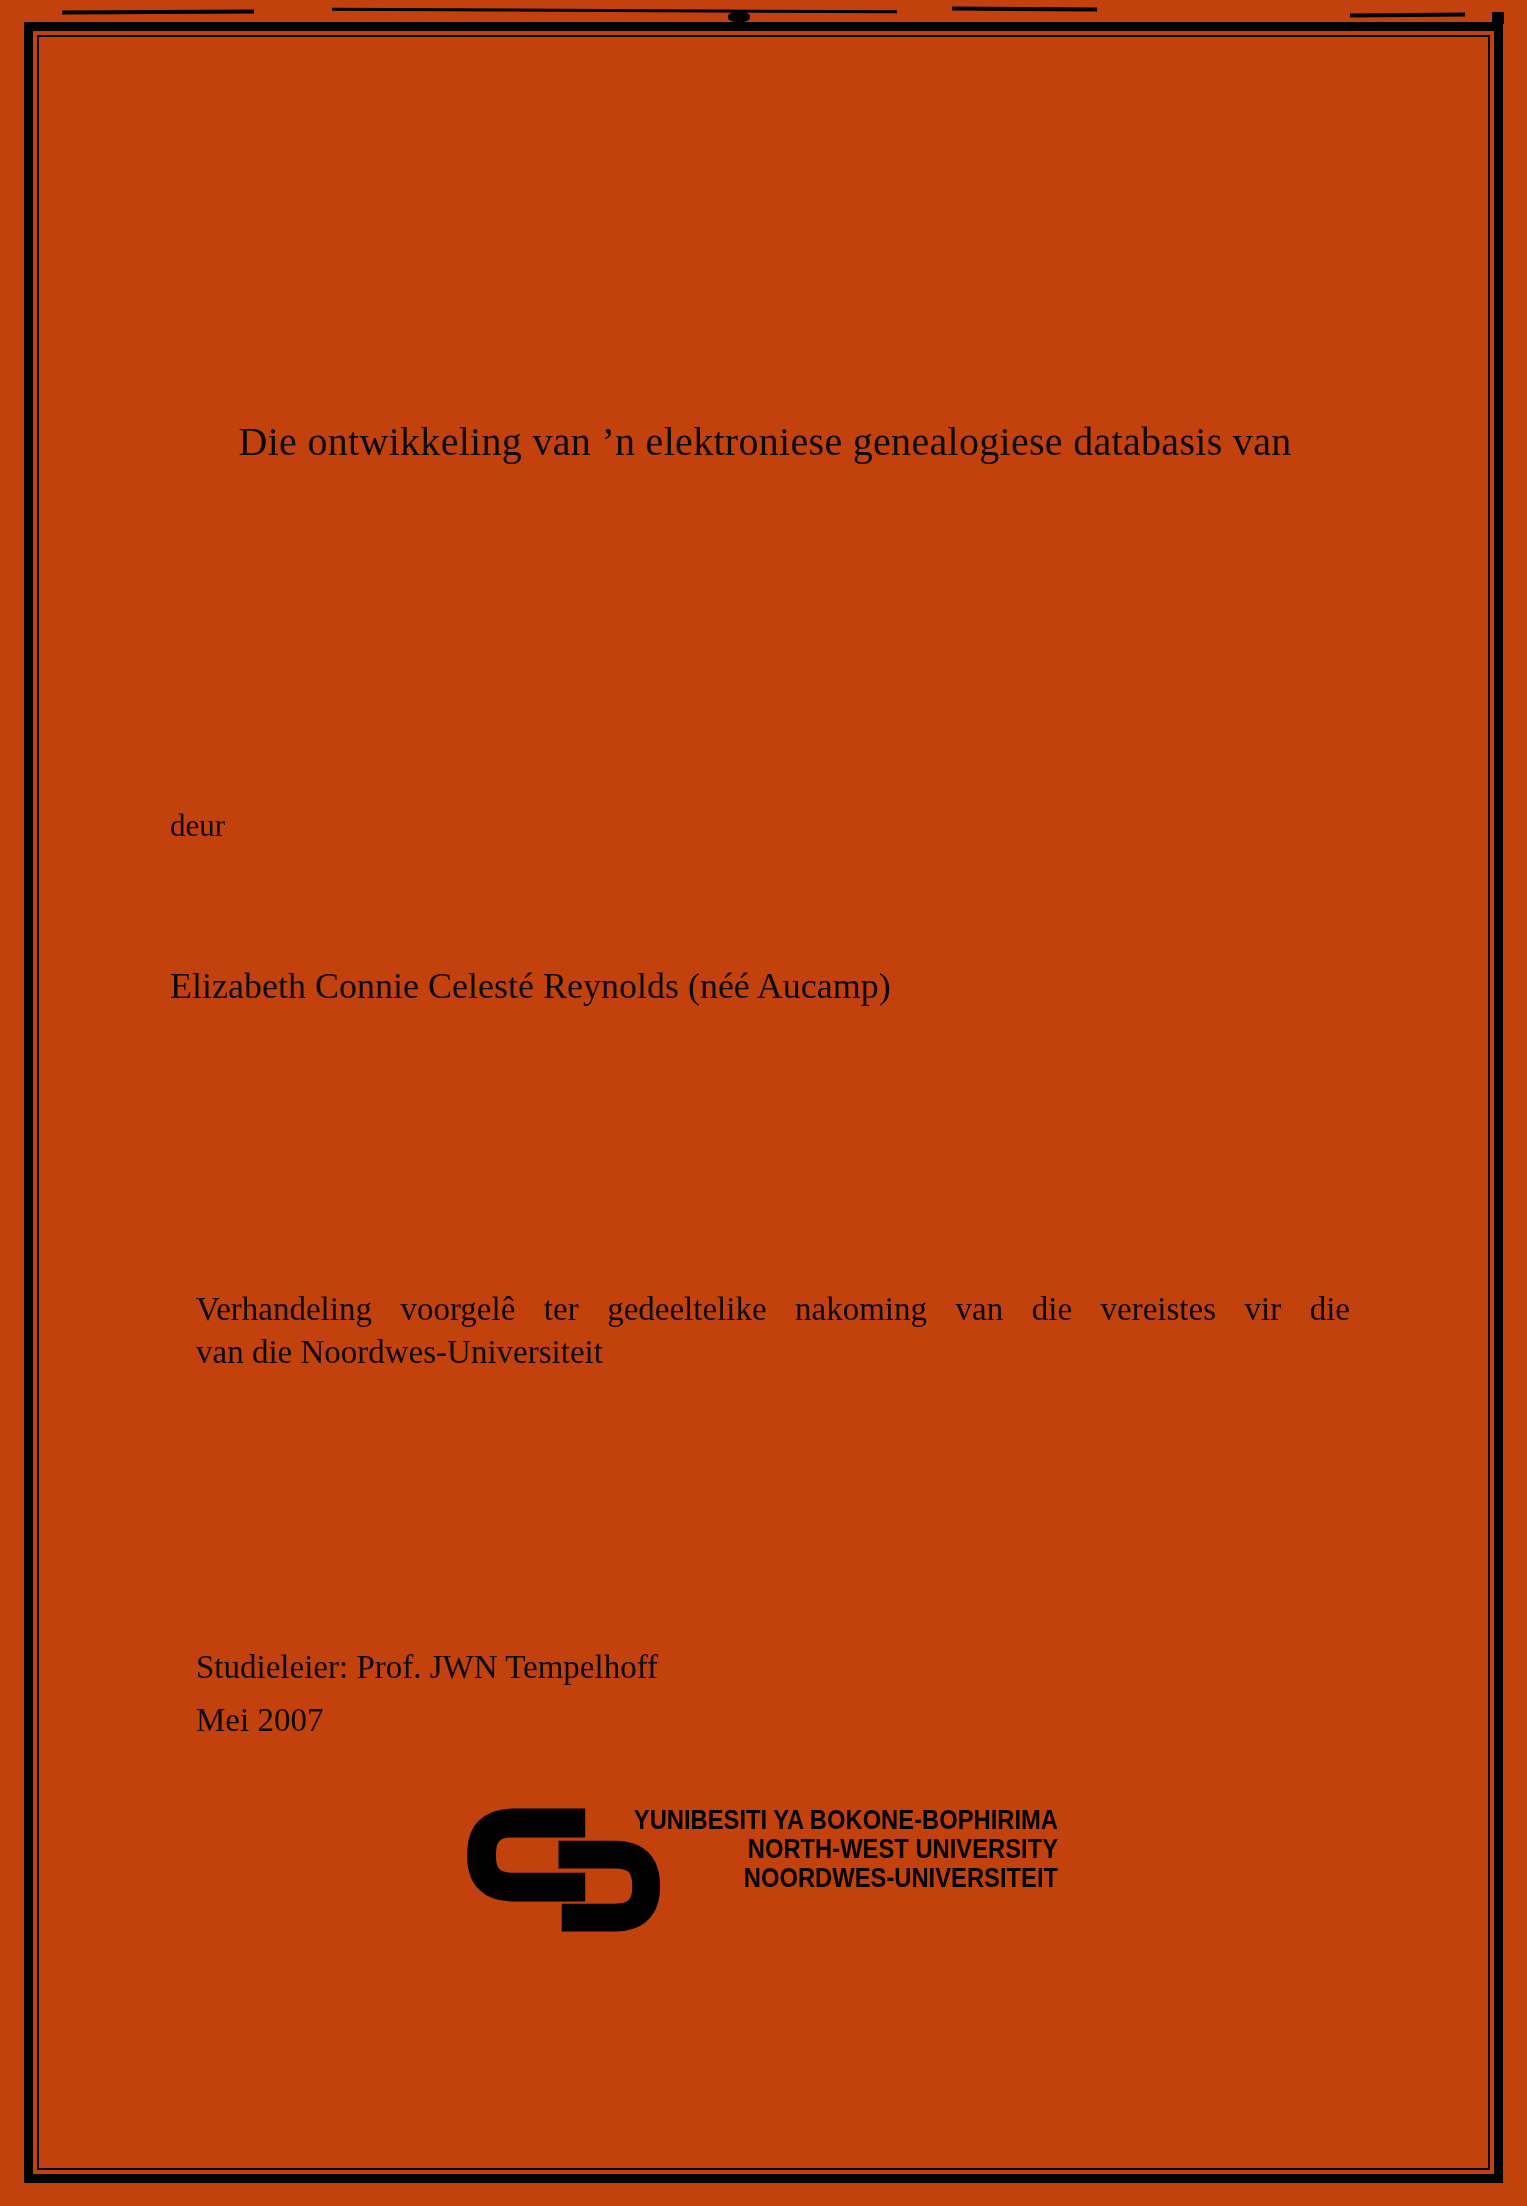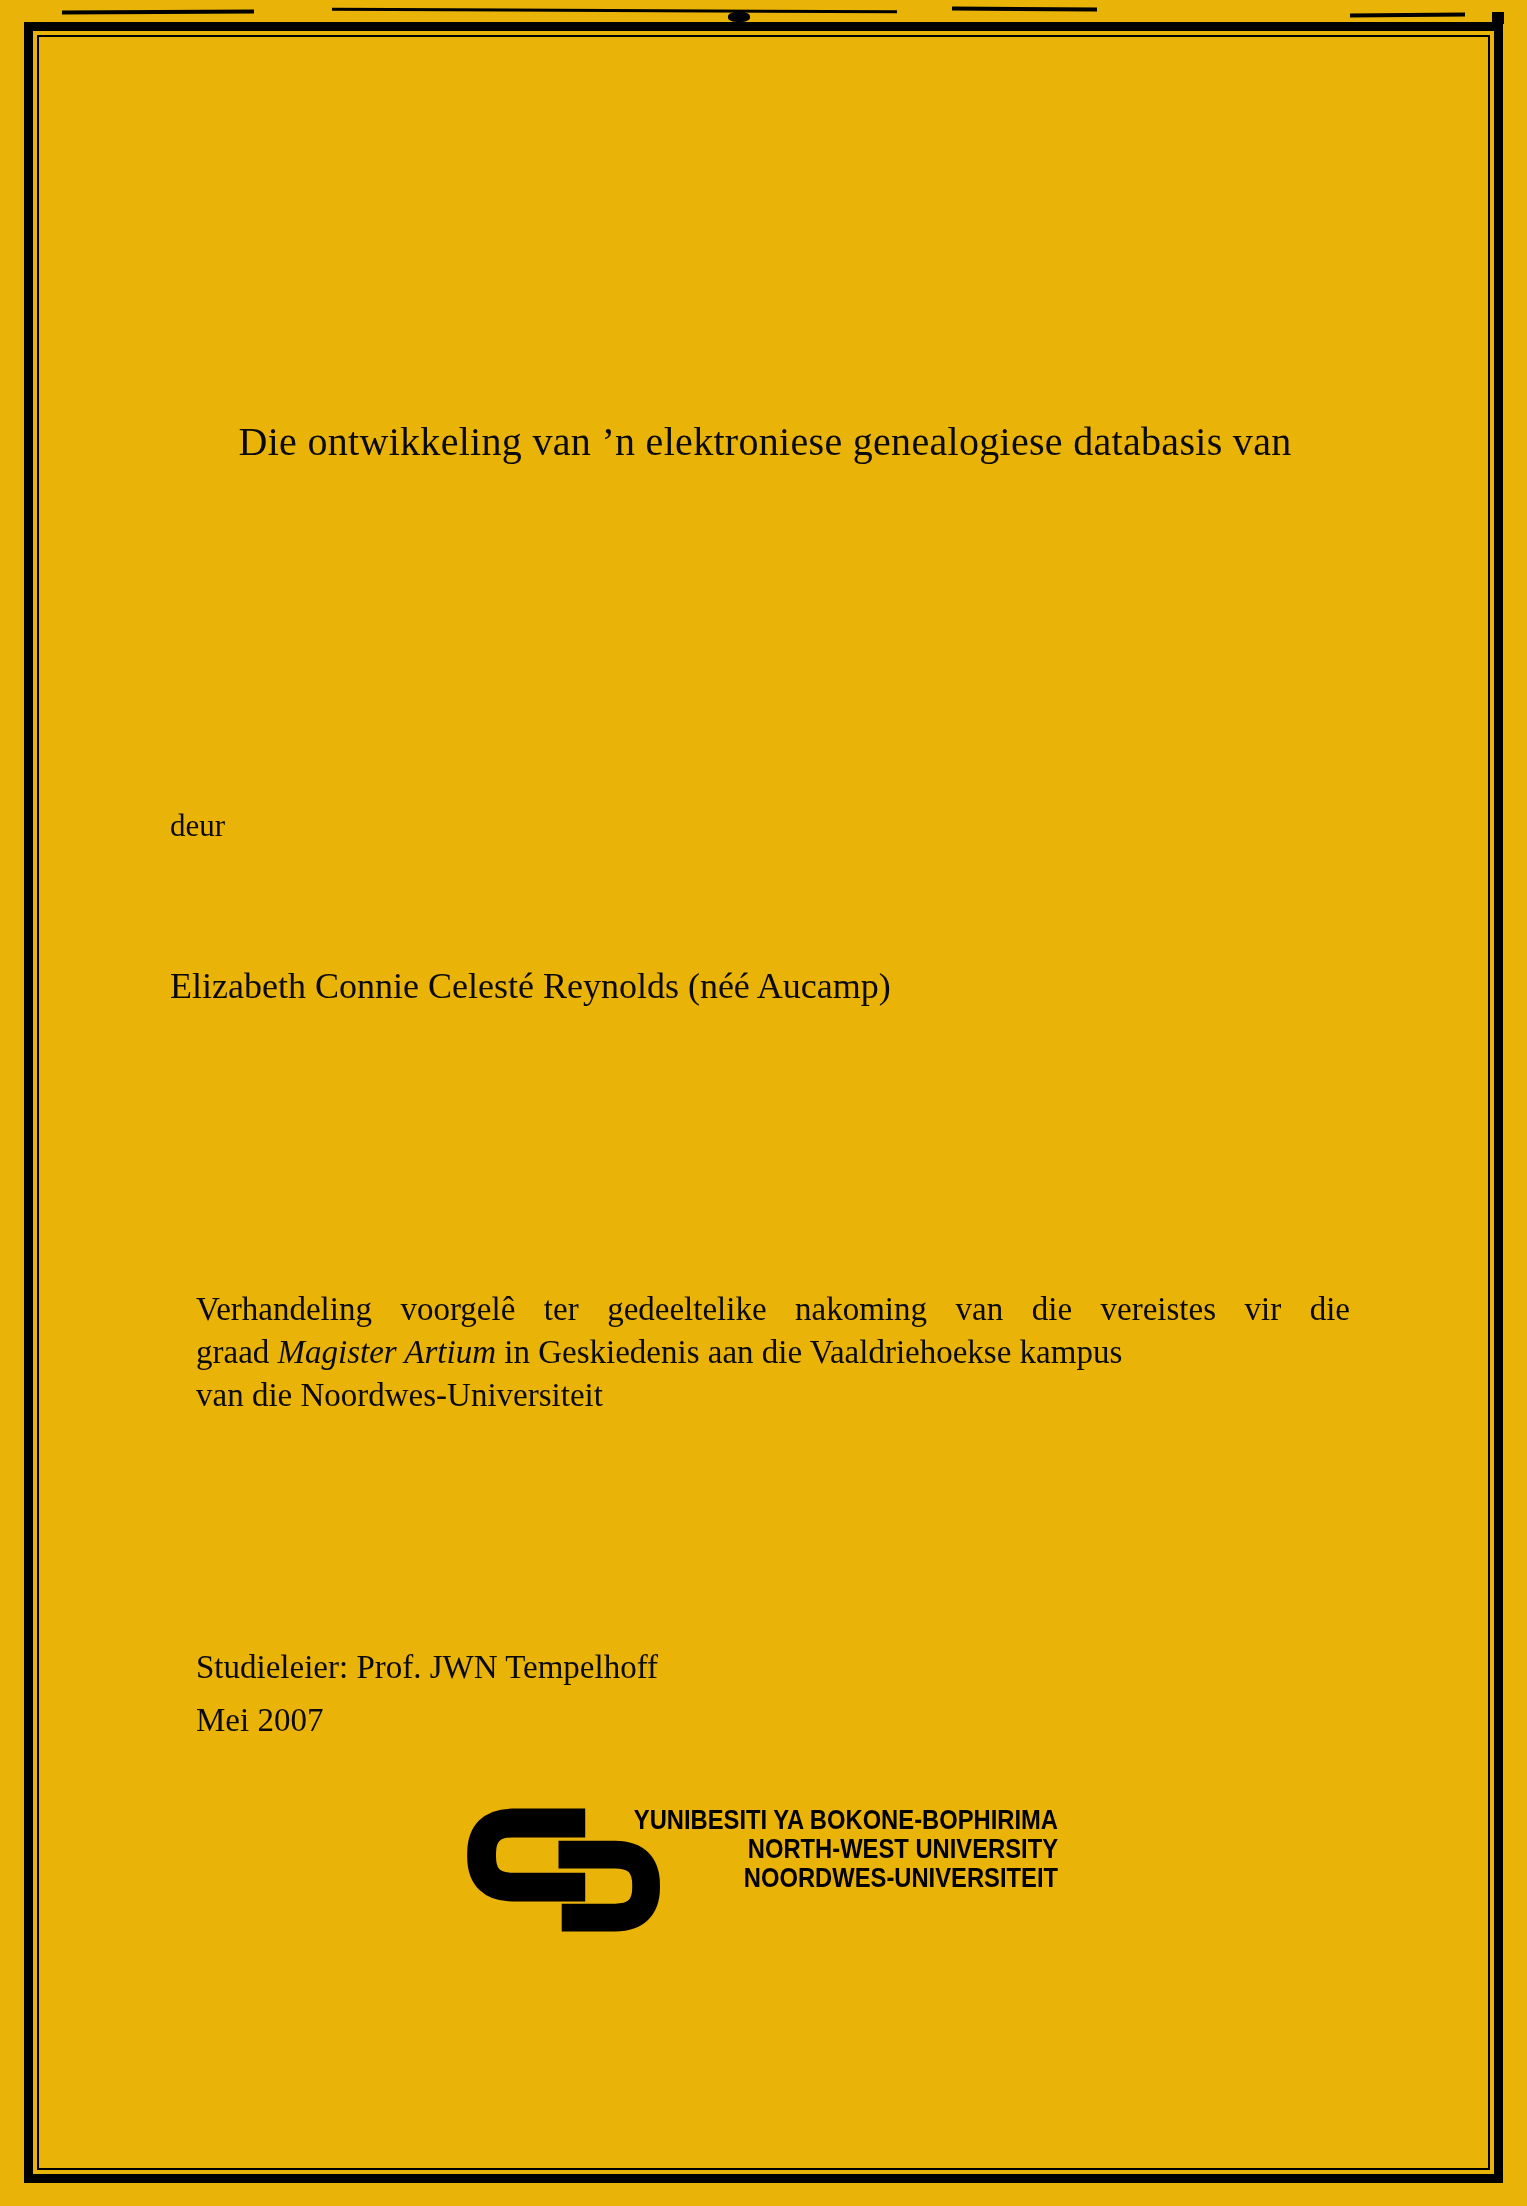--- a/index.html
+++ b/index.html
@@ -6,21 +6,21 @@
     margin: 0; padding: 0;
     background: #ffffff;
   }
   body {
     width: 1527px; height: 2206px;
     position: relative;
     font-family: "Liberation Serif", serif;
     color: #0a0a0a;
     -webkit-font-smoothing: antialiased;
   }
-  .page { position: absolute; inset: 0; background: #eab308; }
+  .page { position: absolute; inset: 0; background: #c2410c; }
 
   
   .outer-frame {
     position: absolute;
     left: 24px; top: 22px; right: 24px; bottom: 23px;
     border: 9px solid #000;
   }
   .inner-frame {
     position: absolute; inset: 4px;
     border: 2px solid #000;
@@ -107,21 +107,20 @@
   <div class="title">
     <div>Die ontwikkeling van ’n elektroniese genealogiese databasis van</div>
   </div>
 
   <div class="byline">deur</div>
 
   <div class="author">Elizabeth Connie Celesté Reynolds (néé Aucamp)</div>
 
   <div class="statement">
     <div class="stmt-line1">Verhandeling voorgelê ter gedeeltelike nakoming van die vereistes vir die</div>
-    <div><span>graad </span><i>Magister Artium</i><span> in Geskiedenis aan die Vaaldriehoekse kampus</span></div>
     <div>van die Noordwes-Universiteit</div>
   </div>
 
   <div class="supervisor-block">
     <div>Studieleier: Prof. JWN Tempelhoff</div>
     <div>Mei 2007</div>
   </div>
 
   <svg class="logo-mark" viewBox="0 0 235 131" xmlns="http://www.w3.org/2000/svg" aria-hidden="true">
     <path d="M 150 21.5 L 82 21.5 Q 53 21.5 53 50 L 53 53 Q 53 81.5 82 81.5 L 150 81.5" fill="none" stroke="#000000" stroke-width="27" stroke-linecap="butt"></path>

